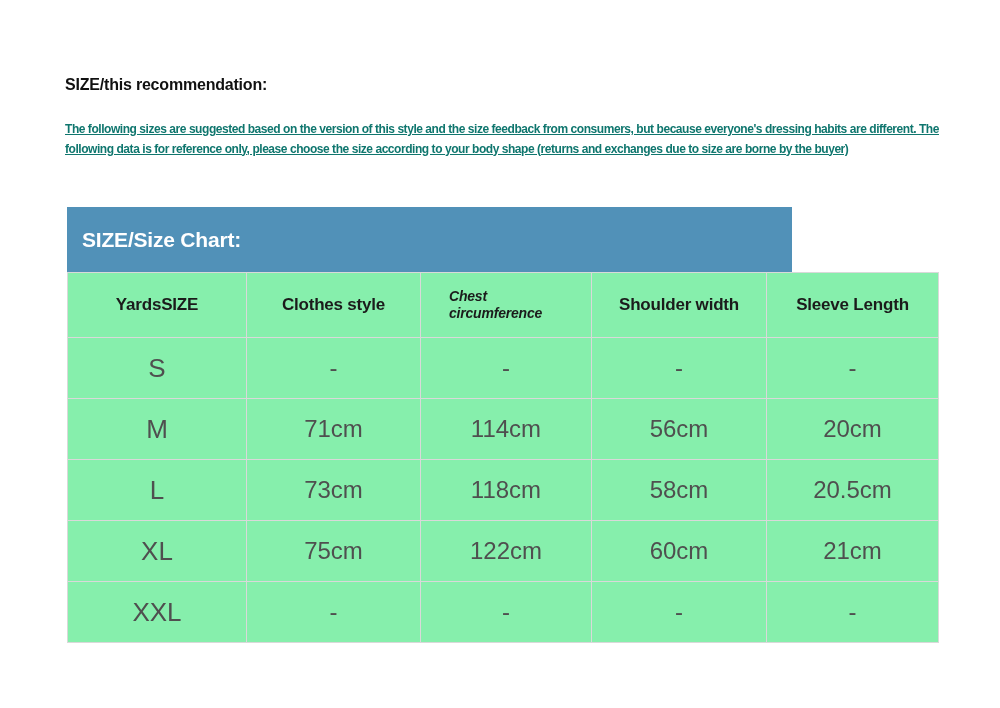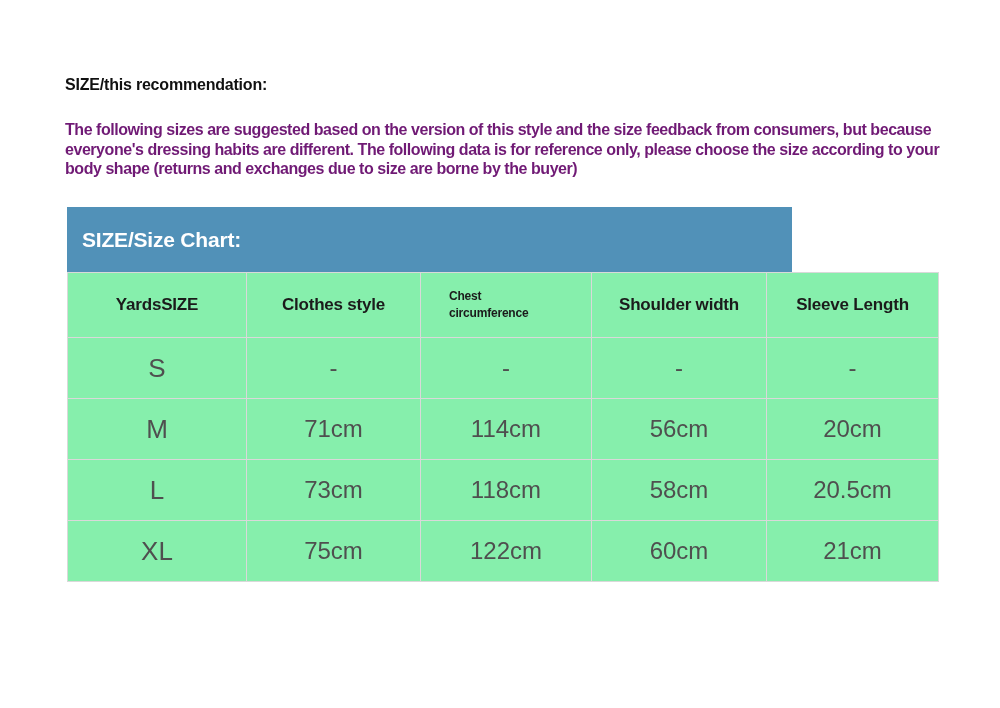--- a/index.html
+++ b/index.html
@@ -12,22 +12,22 @@
     overflow:hidden;
   }
   .heading{
     position:absolute;left:65px;top:76px;
     font-size:16px;font-weight:bold;color:#111111;
     letter-spacing:-0.2px;
   }
   .description{
     position:absolute;left:65px;top:120px;
     width:878px;
-    font-size:16px;font-weight:bold;color:#701a75;
-    line-height:19.5px;letter-spacing:-0.45px;
+    font-size:12px;font-weight:bold;color:#0f766e;
+    line-height:19.5px;letter-spacing:-0.45px;text-decoration:underline;
   }
   .chart-block{
     position:absolute;left:67px;top:207px;width:866px;
   }
   .chart-title-bar{
     width:725px;height:65px;
     background:#5191b8;
     display:flex;align-items:center;
     box-sizing:border-box;padding-left:15px;
   }
@@ -50,22 +50,23 @@
     font-size:17px;font-weight:bold;color:#1b1b1b;
     letter-spacing:-0.2px;
   }
   th.chest-col{
     text-align:left;
   }
   th.chest-col .wrap-label{
     display:block;
     margin-left:28px;
     width:112px;
-    font-size:12px;line-height:17px;
+    font-size:14px;line-height:17px;
     text-align:left;
+    font-style:italic;
   }
   table.size-table td{
     height:60px;
     color:#4f4f4f;
   }
   td.size-cell{font-size:26px;}
   td.value-cell{font-size:24px;}
   .col1{width:178px;}
   .col2{width:173px;}
   .col3{width:170px;}
@@ -121,17 +122,24 @@
           <td class="value-cell">58cm</td>
           <td class="value-cell">20.5cm</td>
         </tr>
         <tr>
           <td class="size-cell">XL</td>
           <td class="value-cell">75cm</td>
           <td class="value-cell">122cm</td>
           <td class="value-cell">60cm</td>
           <td class="value-cell">21cm</td>
         </tr>
+        <tr>
+          <td class="size-cell">XXL</td>
+          <td class="value-cell">-</td>
+          <td class="value-cell">-</td>
+          <td class="value-cell">-</td>
+          <td class="value-cell">-</td>
+        </tr>
       </tbody>
     </table>
 
   </div>
 </div>
 
 </body></html>

